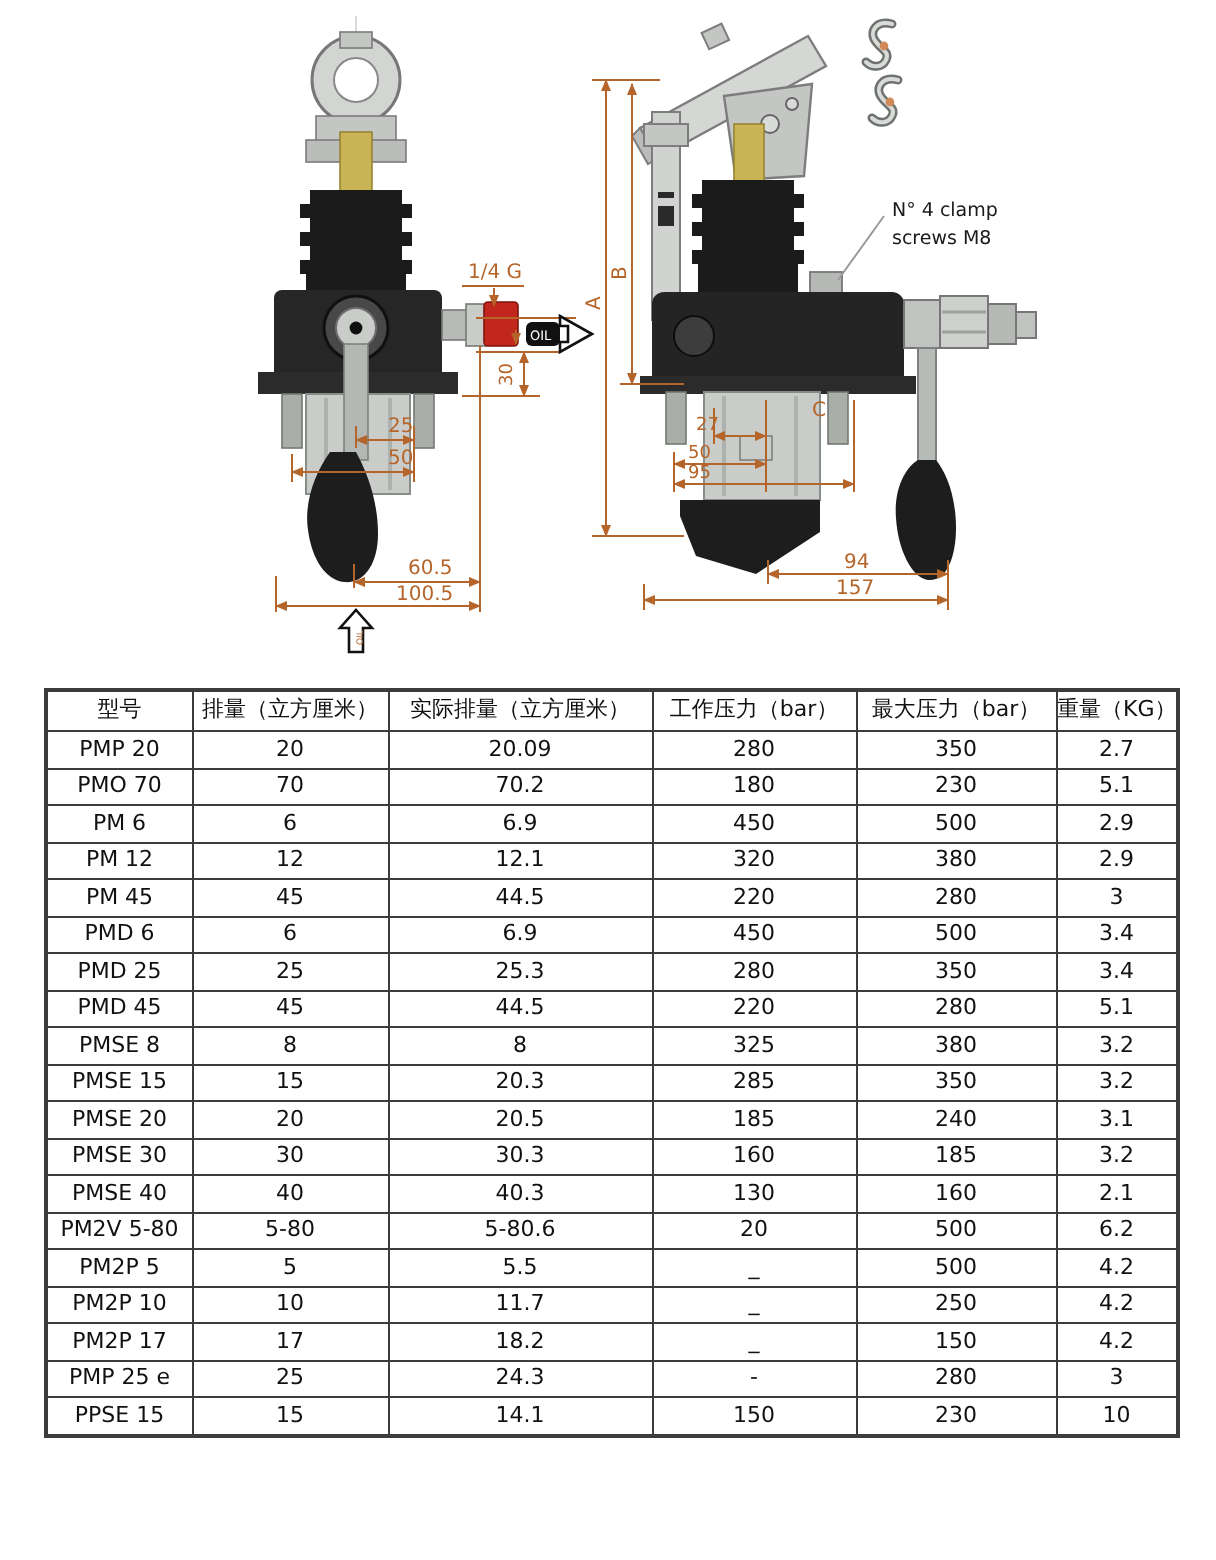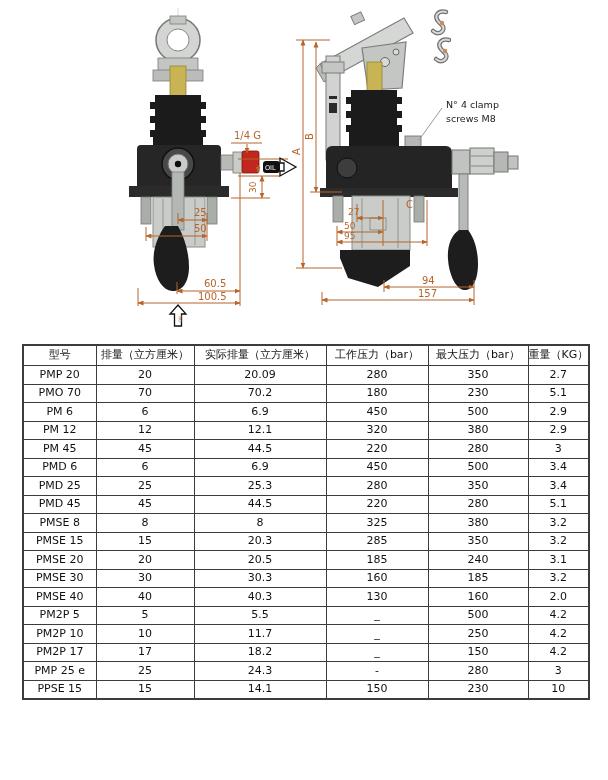--- a/index.html
+++ b/index.html
@@ -360,21 +360,29 @@
           <td>160</td>
           <td>185</td>
           <td>3.2</td>
         </tr>
         <tr>
           <td>PMSE 40</td>
           <td>40</td>
           <td>40.3</td>
           <td>130</td>
           <td>160</td>
-          <td>2.0</td>
+          <td>2.1</td>
+        </tr>
+        <tr>
+          <td>PM2V 5-80</td>
+          <td>5-80</td>
+          <td>5-80.6</td>
+          <td>20</td>
+          <td>500</td>
+          <td>6.2</td>
         </tr>
         <tr>
           <td>PM2P 5</td>
           <td>5</td>
           <td>5.5</td>
           <td>_</td>
           <td>500</td>
           <td>4.2</td>
         </tr>
         <tr>

